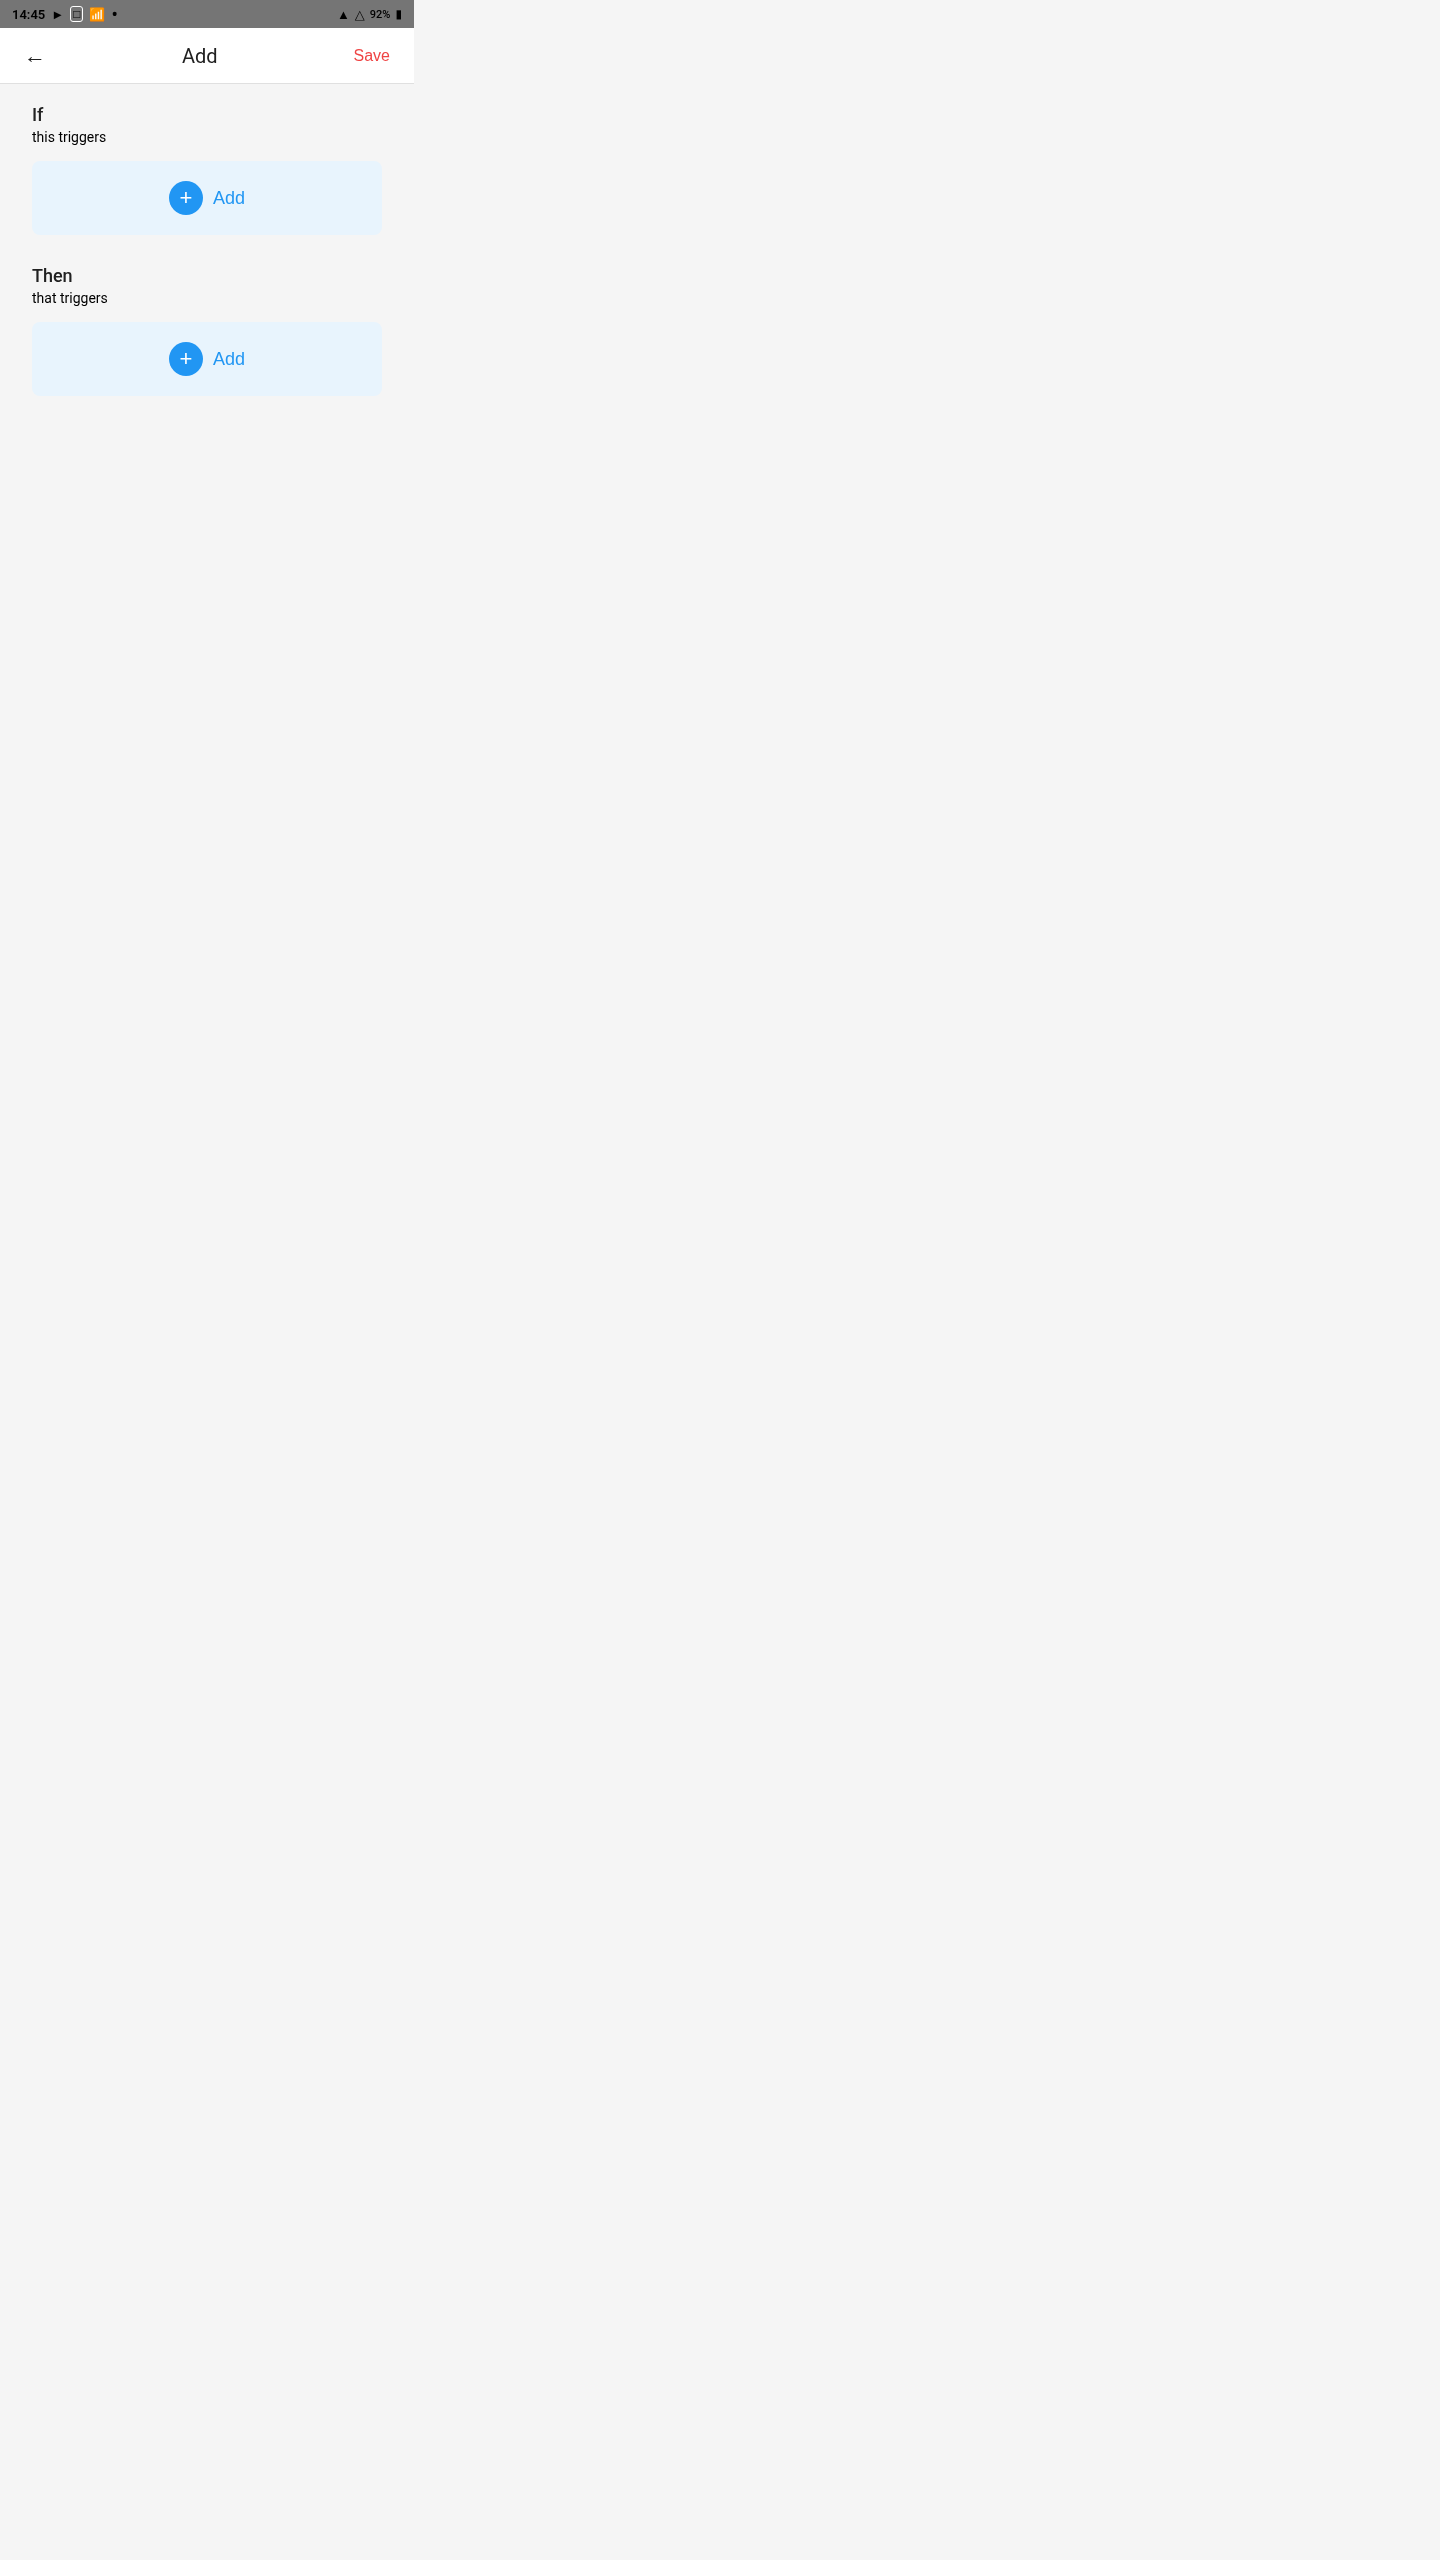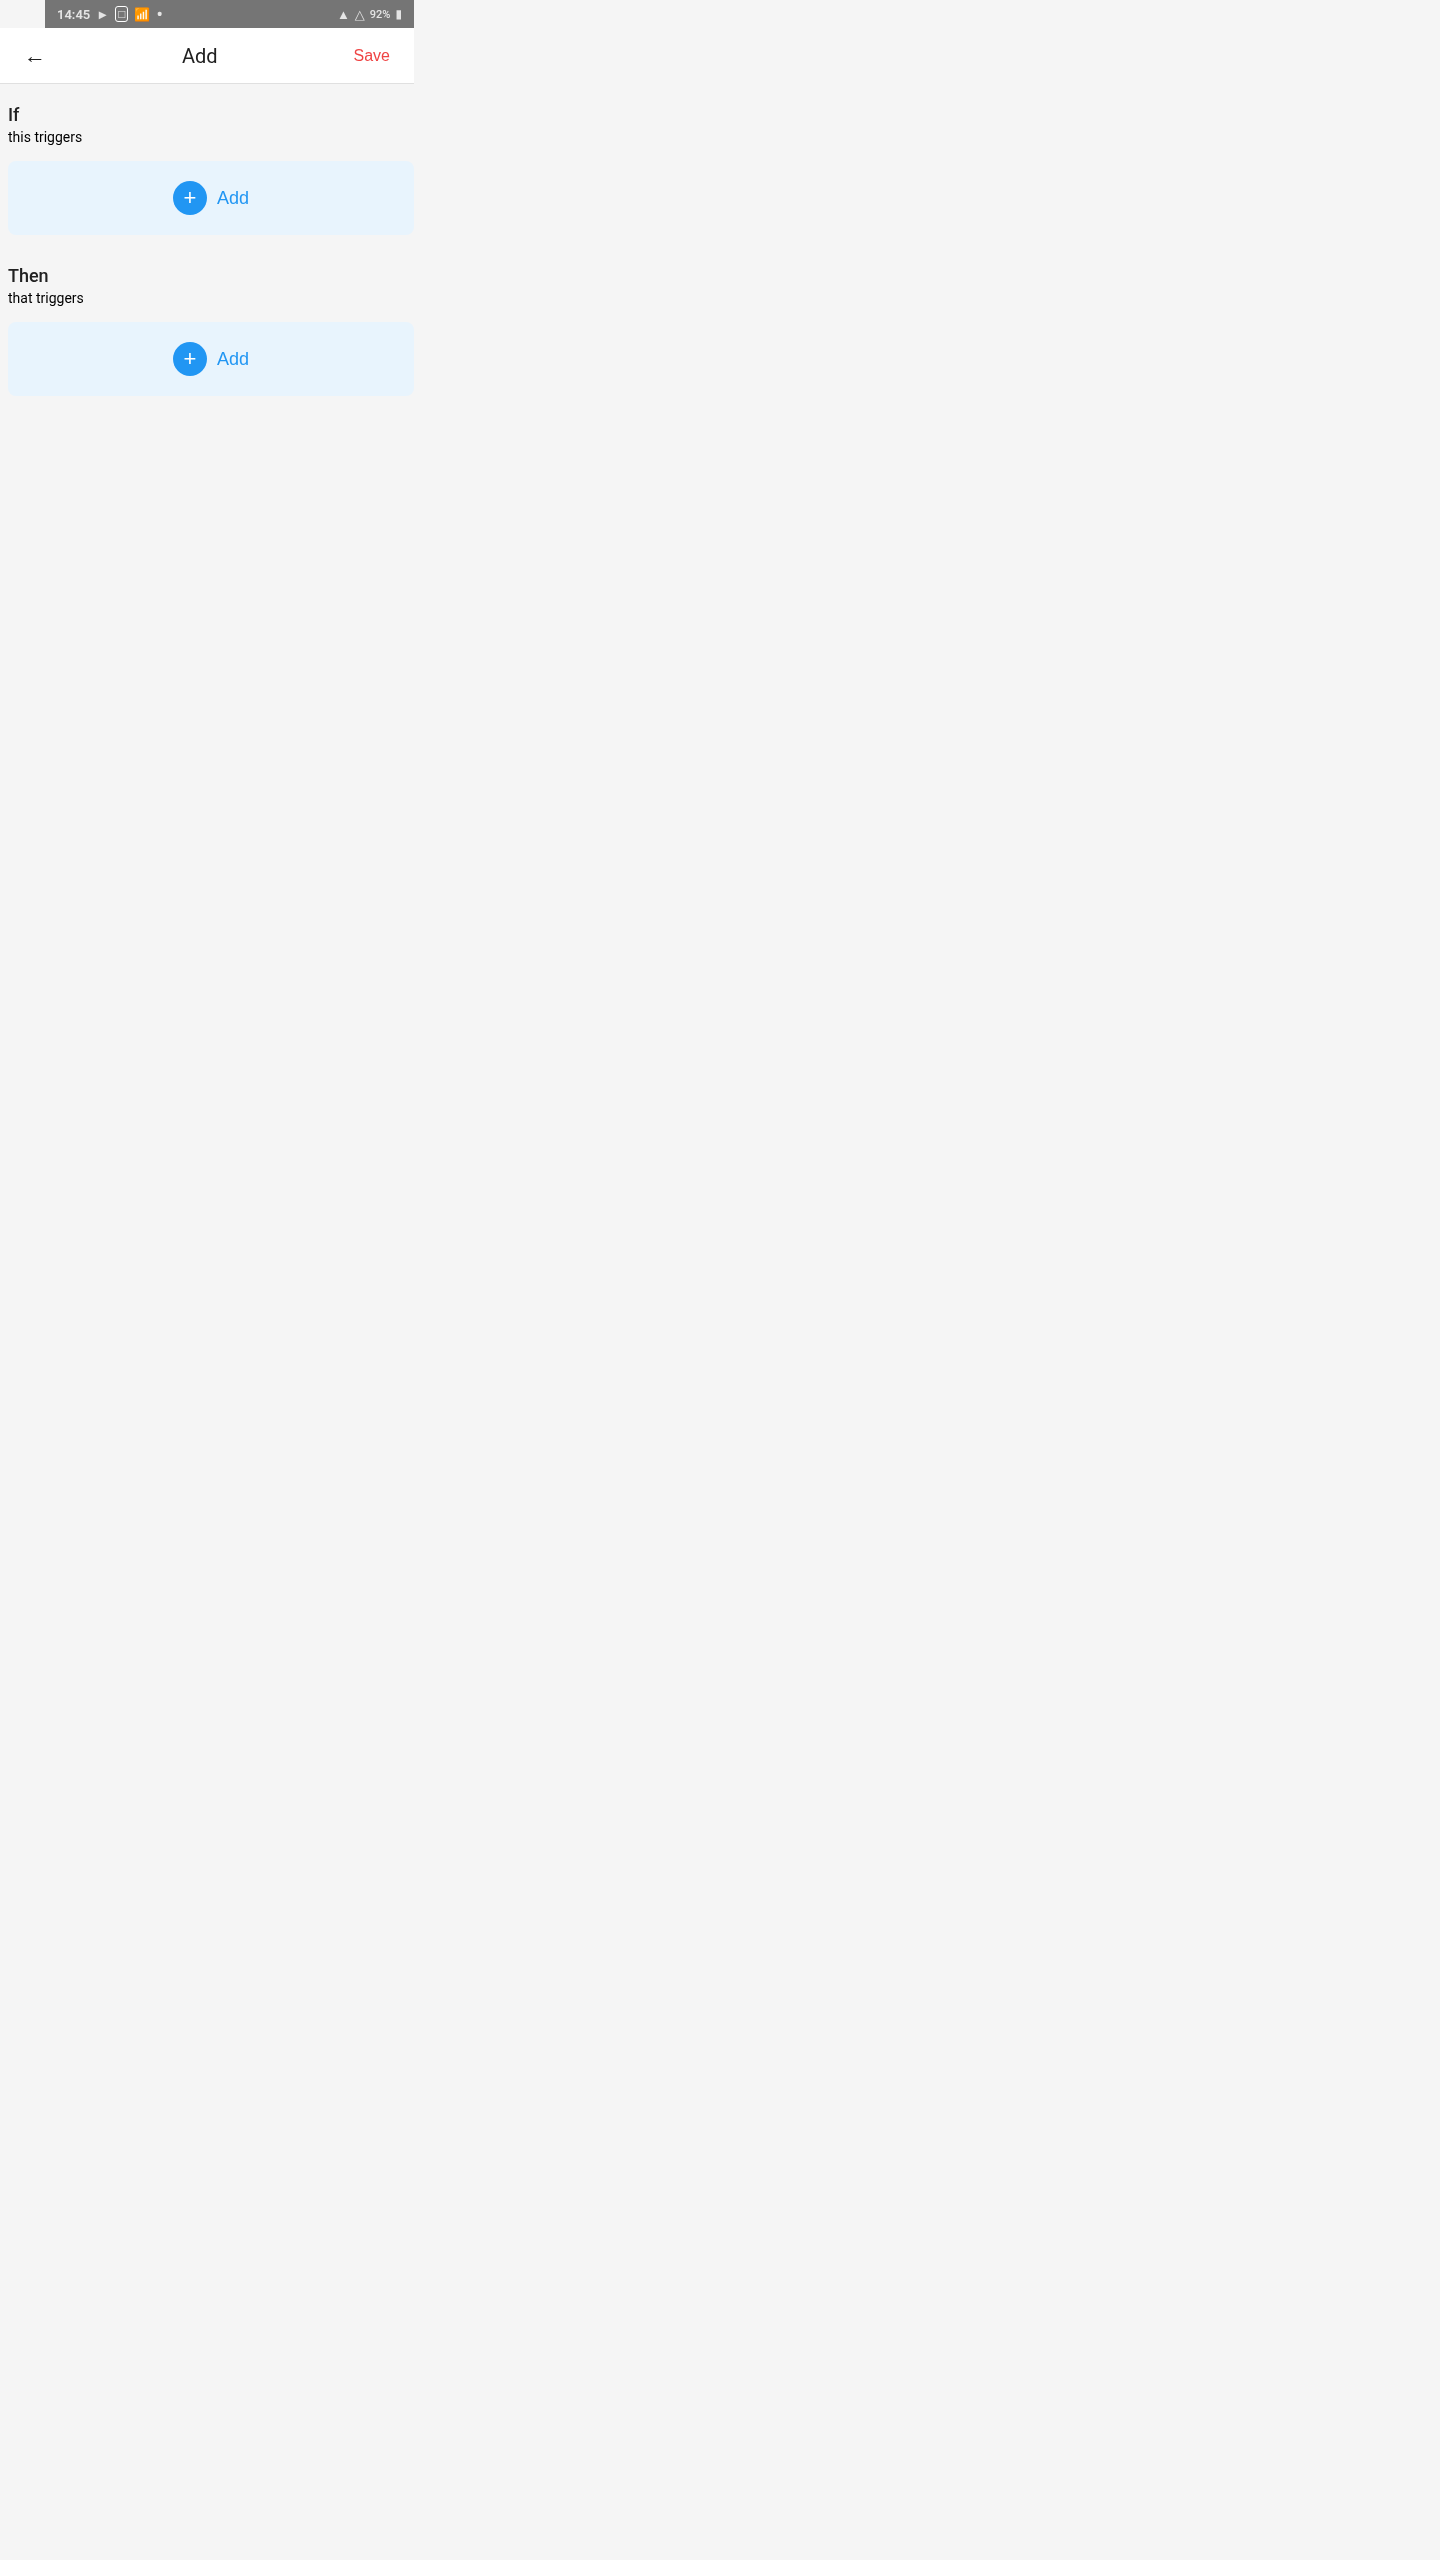--- a/index.html
+++ b/index.html
@@ -16,26 +16,25 @@
       background-color: #f5f5f5;
       overflow-x: hidden;
     }
 
     
     .status-bar {
       display: flex;
       align-items: center;
       justify-content: space-between;
       background-color: #757575;
-      color: #e5e5e5;
+      color: #000000;
       padding: 0 12px;
       height: 28px;
       font-size: 12px;
       font-weight: 500;
-      margin-left: 45px;
     }
 
     .status-left {
       display: flex;
       align-items: center;
       gap: 6px;
     }
 
     .status-right {
       display: flex;
@@ -86,24 +85,23 @@
       border: none;
       cursor: pointer;
       font-size: 16px;
       color: #ef4444;
       font-weight: 400;
       padding: 8px;
     }
 
     
     .content {
-      padding: 20px 0;
+      padding: 20px 32px;
       background-color: #f5f5f5;
       min-height: calc(896px - 28px - 56px);
-      margin-left: 8px;
     }
 
     
     .section {
       margin-bottom: 30px;
     }
 
     .section-title {
       font-size: 18px;
       font-weight: 500;

